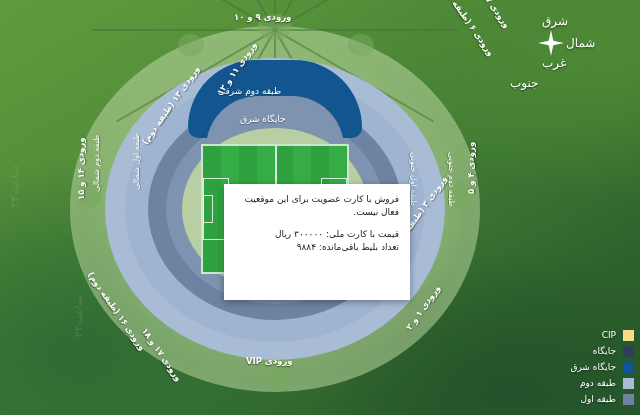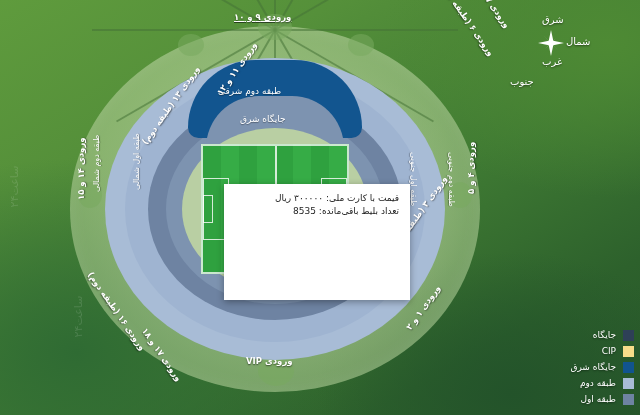--- a/index.html
+++ b/index.html
@@ -57,21 +57,21 @@
        text-shadow:0 1px 1.5px rgba(0,0,0,.55);direction:rtl;font-weight:bold;}
   .lab-in{position:absolute;color:#fff;font-size:8px;white-space:nowrap;direction:rtl;
           text-shadow:0 1px 1px rgba(0,0,0,.35);}
 
   
   .arrow{position:absolute;width:0;height:0;}
 
   
   #compass{position:absolute;right:38px;top:12px;width:96px;height:62px;}
   .cstar{position:absolute;left:32px;top:18px;width:26px;height:26px;}
-  .ctxt{position:absolute;color:#fff;font-size:10px;text-shadow:0 1px 2px rgba(0,0,0,.5);direction:rtl;}
+  .ctxt{position:absolute;color:#fff;font-size:12px;text-shadow:0 1px 2px rgba(0,0,0,.5);direction:rtl;font-family:Liberation Serif, serif;}
 
   
   #legend{position:absolute;right:6px;bottom:8px;width:120px;}
   .lrow{display:flex;align-items:center;justify-content:flex-end;gap:7px;height:16px;}
   .lrow .lt{color:#fff;font-size:9px;direction:rtl;text-shadow:0 1px 2px rgba(0,0,0,.45);}
   .sw{width:11px;height:11px;flex:0 0 11px;}
 
   
   #popup{position:absolute;left:224px;top:184px;width:186px;height:116px;background:#fff;
          box-shadow:0 2px 7px rgba(0,0,0,.35);padding:0;box-sizing:border-box;}
@@ -139,21 +139,21 @@
 
     <div class="lab-in" style="left:148px;top:82px;font-size:9px;">طبقه دوم شرقی</div>
     <div class="lab-in" style="left:170px;top:110px;font-size:9px;">جایگاه شرق</div>
 
     <div class="lab-in" style="left:22px;top:188px;transform:rotate(-90deg);transform-origin:left top;">طبقه دوم شمالی</div>
     <div class="lab-in" style="left:62px;top:186px;transform:rotate(-90deg);transform-origin:left top;">طبقه اول شمالی</div>
 
     <div class="lab-in" style="left:386px;top:148px;transform:rotate(90deg);transform-origin:left top;">طبقه دوم جنوبی</div>
     <div class="lab-in" style="left:348px;top:148px;transform:rotate(90deg);transform-origin:left top;">طبقه اول جنوبی</div>
 
-    <div class="lab" style="left:164px;top:8px;text-decoration:underline;">ورودی ۹ و ۱۰</div>
+    <div class="lab" style="left:164px;top:8px;">ورودی ۹ و ۱۰</div>
     <div class="lab" style="left:118px;top:36px;transform:rotate(-55deg);transform-origin:right top;">ورودی ۱۱ و ۱۲</div>
     <div class="lab" style="left:30px;top:60px;transform:rotate(-55deg);transform-origin:right top;">ورودی ۱۳ (طبقه دوم)</div>
     <div class="lab" style="left:6px;top:196px;transform:rotate(-90deg);transform-origin:left top;">ورودی ۱۴ و ۱۵</div>
     <div class="lab" style="left:24px;top:266px;transform:rotate(55deg);transform-origin:left top;">ورودی ۱۶ (طبقه دوم)</div>
     <div class="lab" style="left:78px;top:322px;transform:rotate(55deg);transform-origin:left top;">ورودی ۱۷ و ۱۸</div>
     <div class="lab" style="left:176px;top:352px;">ورودی VIP</div>
     <div class="lab" style="left:334px;top:322px;transform:rotate(-55deg);transform-origin:left top;">ورودی ۱ و ۲</div>
     <div class="lab" style="left:320px;top:242px;transform:rotate(-55deg);transform-origin:left top;">ورودی ۳ (طبقه دوم)</div>
     <div class="lab" style="left:396px;top:190px;transform:rotate(-90deg);transform-origin:left top;">ورودی ۴ و ۵</div>
     <div class="lab" style="left:338px;top:48px;transform:rotate(55deg);transform-origin:right top;">ورودی ۶ (طبقه دوم)</div>
@@ -181,41 +181,42 @@
                M31 31 L22.8 22.8 L22 22 L23 23 L31 31 Z M9 9 L17.2 17.2 L18 18 L17 17 L9 9 Z" fill="rgba(255,255,255,.85)"></path>
     </svg>
     <div class="ctxt" style="left:36px;top:2px;">شرق</div>
     <div class="ctxt" style="left:36px;top:44px;">غرب</div>
     <div class="ctxt" style="left:60px;top:24px;text-align:right;">شمال</div>
     <div class="ctxt" style="left:4px;top:24px;margin-top:40px;">جنوب</div>
   </div>
 
   <div id="legend">
     <div class="lrow">
+      <span class="lt">CIP</span>
+      <span class="sw" style="background:#f7dd8a;"></span>
+    </div>
+    <div class="lrow">
       <span class="lt">جایگاه</span>
       <span class="sw" style="background:#2e4057;"></span>
     </div>
     <div class="lrow">
-      <span class="lt">CIP</span>
-      <span class="sw" style="background:#f7dd8a;"></span>
-    </div>
-    <div class="lrow">
       <span class="lt">جایگاه شرق</span>
       <span class="sw" style="background:#11548f;"></span>
     </div>
     <div class="lrow">
       <span class="lt">طبقه دوم</span>
       <span class="sw" style="background:#a8bcd6;"></span>
     </div>
     <div class="lrow">
       <span class="lt">طبقه اول</span>
       <span class="sw" style="background:#6e83a2;"></span>
     </div>
   </div>
 
   <div id="popup">
     <div class="pin">
+      <div class="pdesc">فروش با کارت عضویت برای این موقعیت فعال نیست.</div>
       <div class="pprice">قیمت با کارت ملی: ۳۰۰۰۰۰ ریال</div>
-      <div class="pcount">تعداد بلیط باقی‌مانده: 8535</div>
+      <div class="pcount">تعداد بلیط باقی‌مانده: ۹۸۸۴</div>
     </div>
   </div>
 
 </div>
 
 </body></html>

